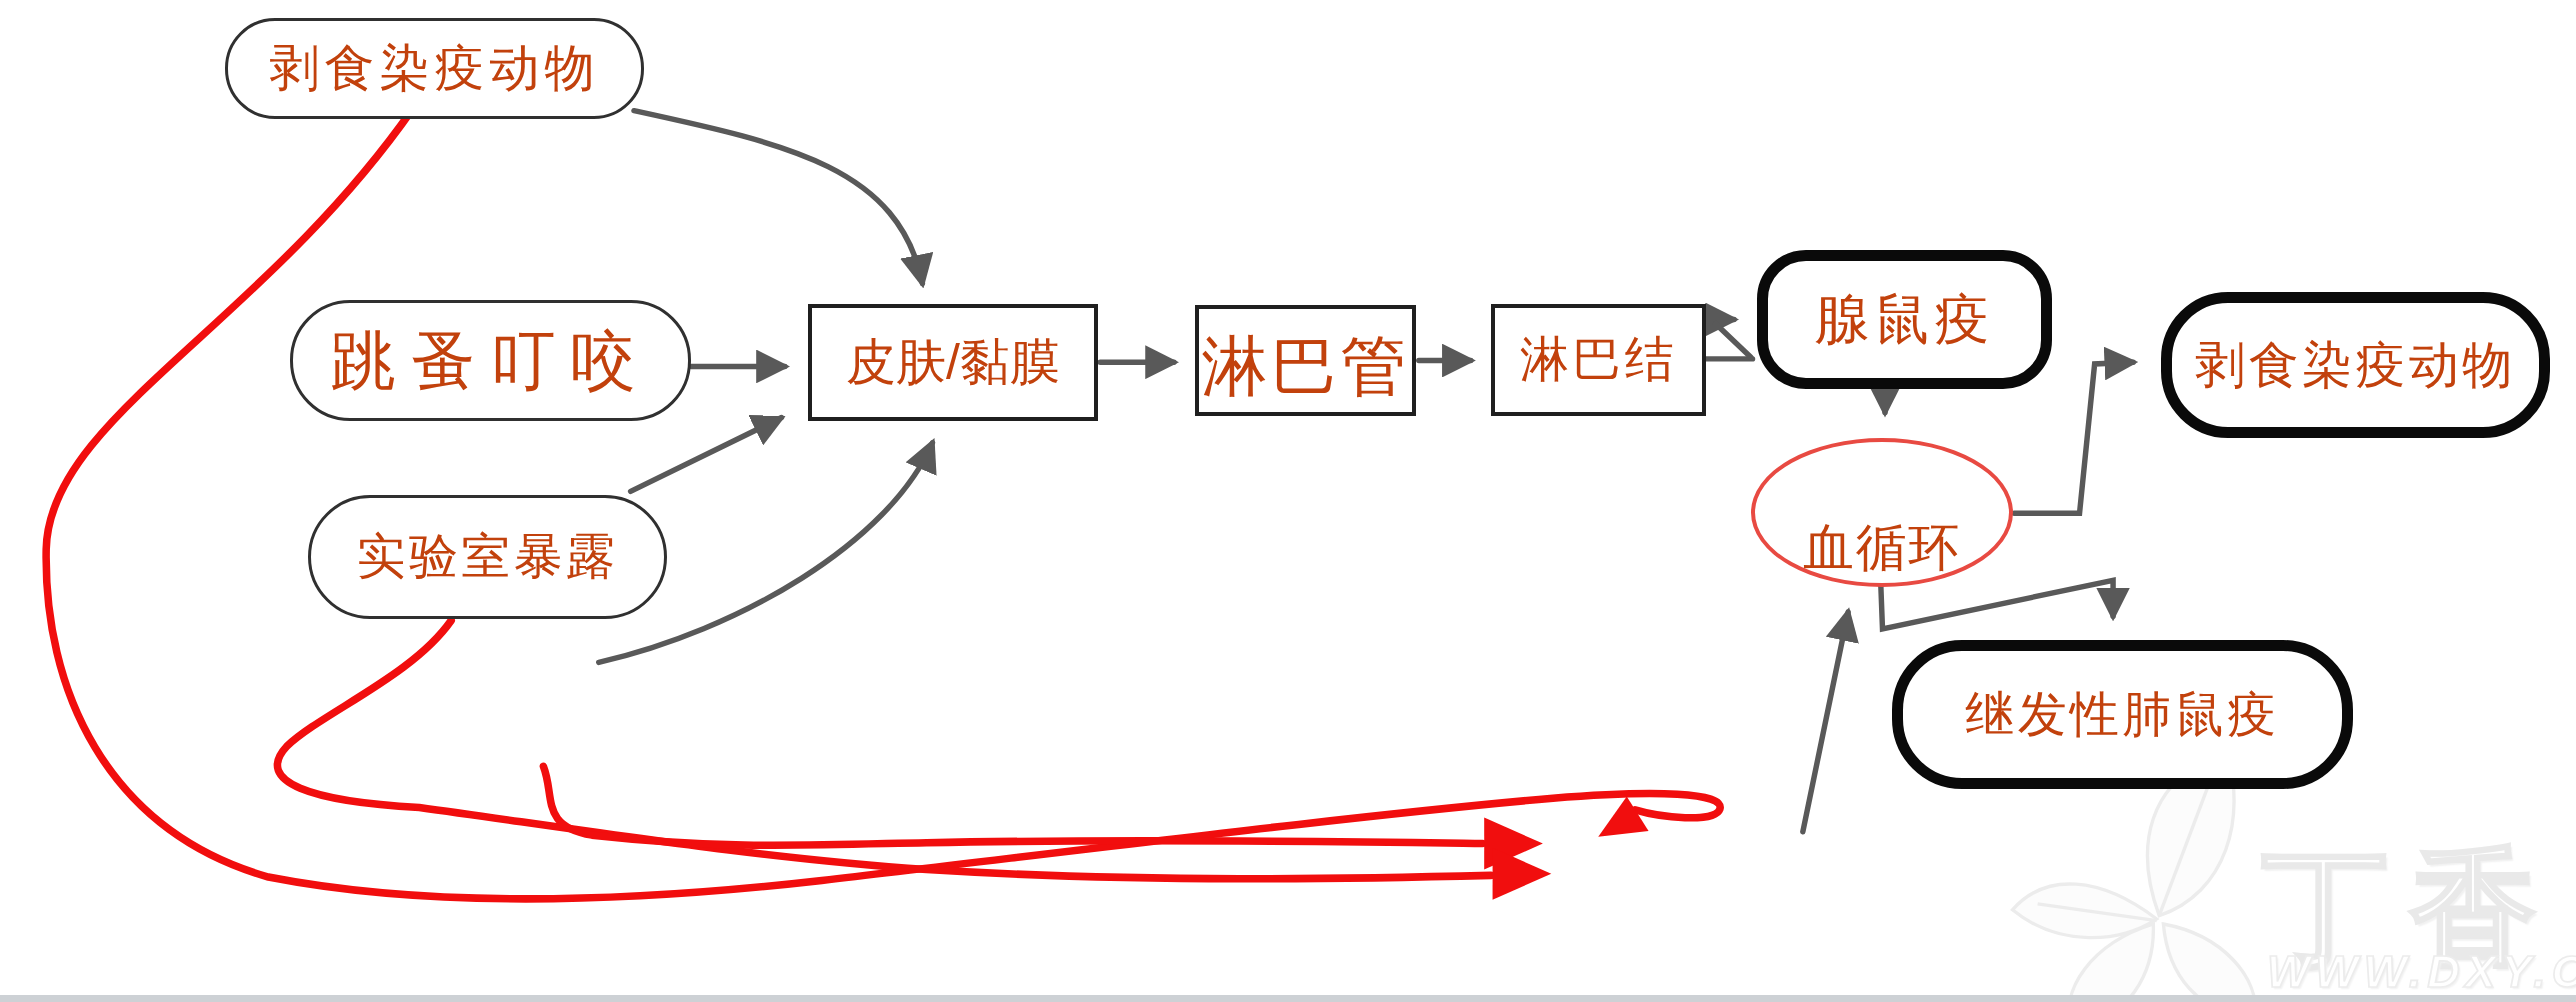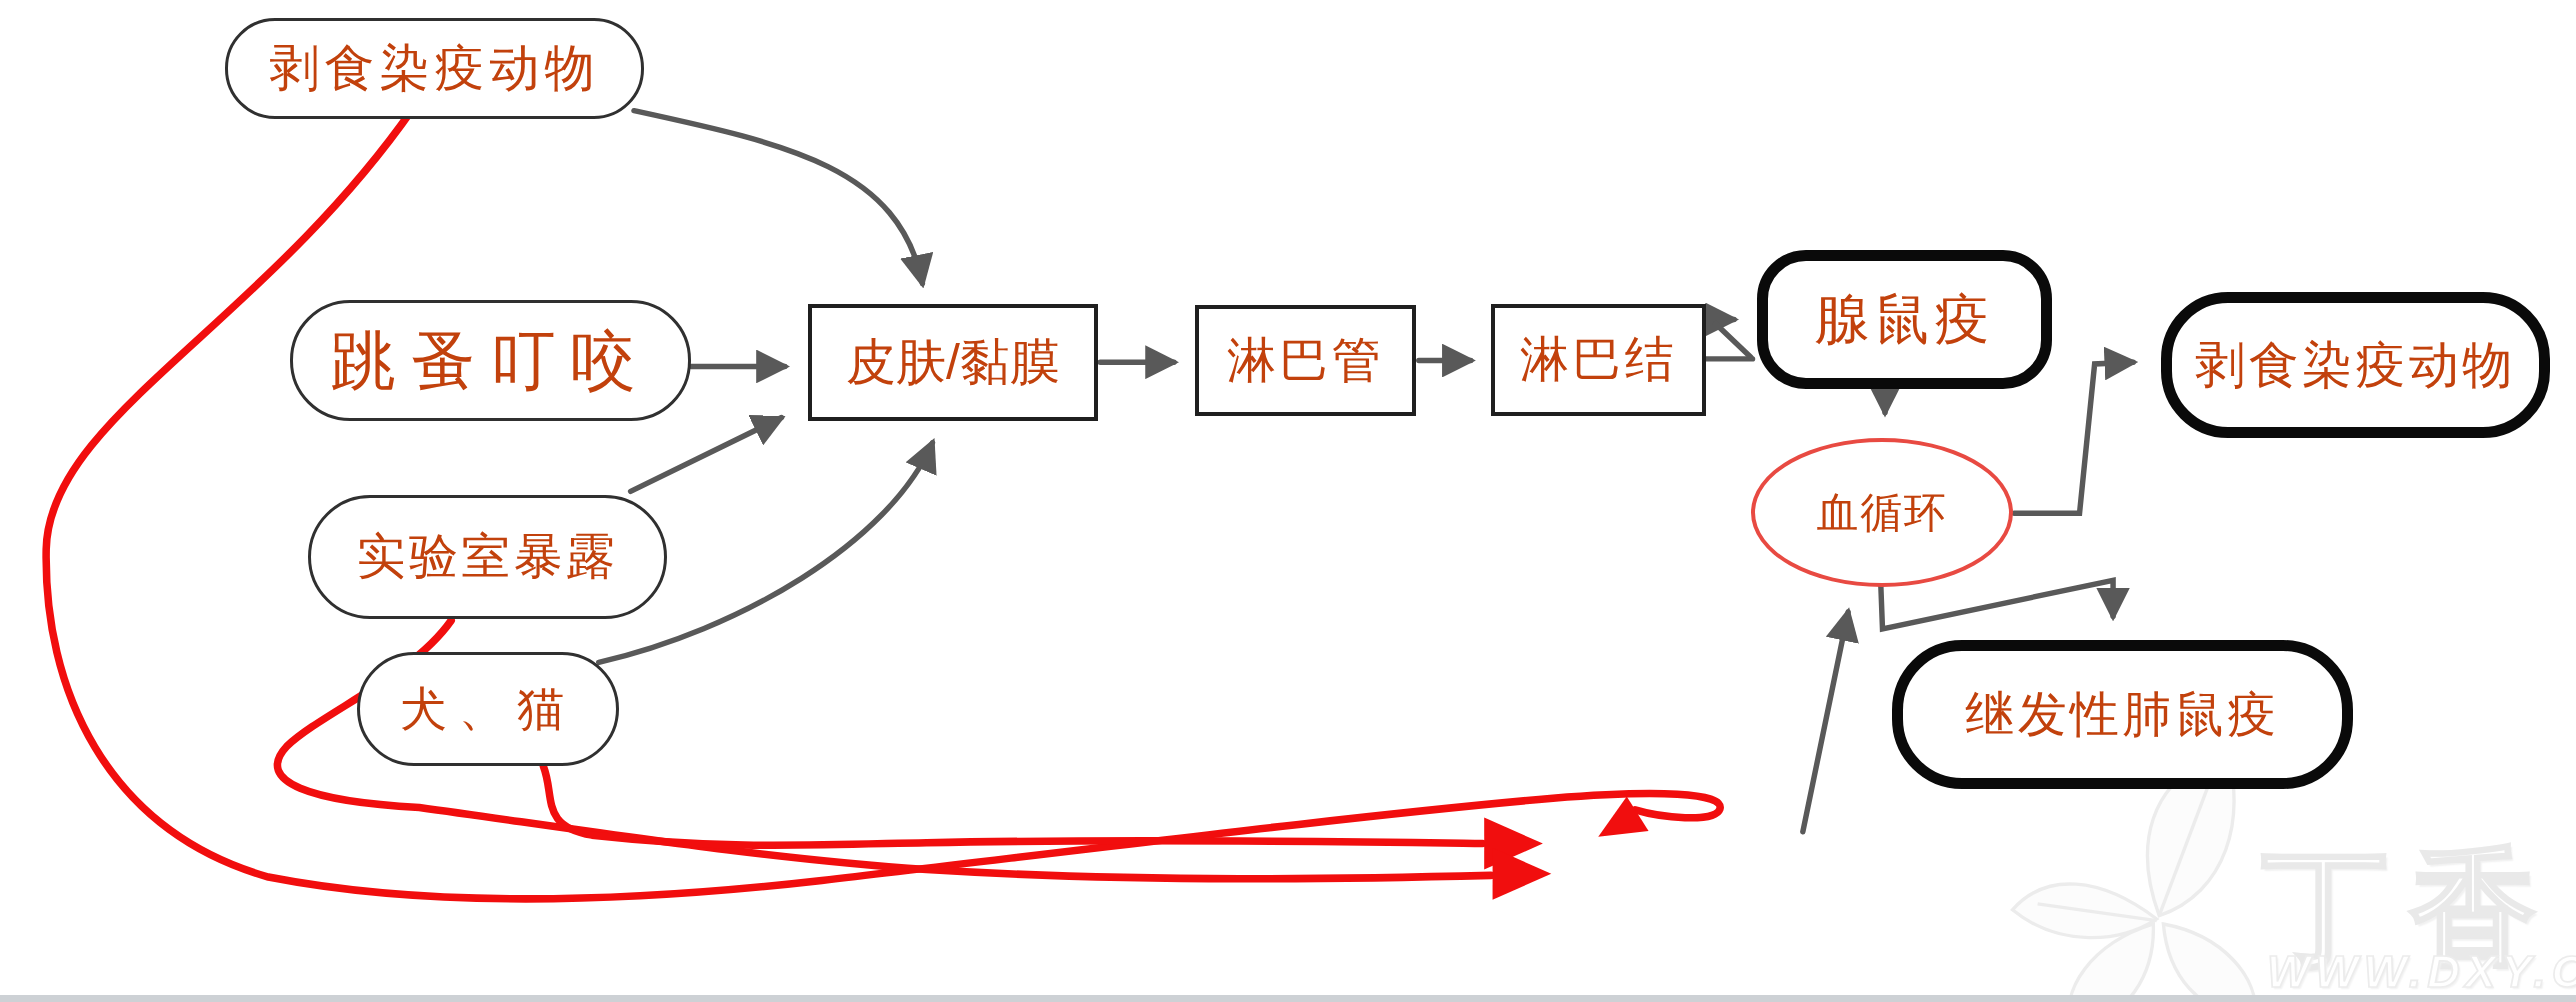--- a/index.html
+++ b/index.html
@@ -87,41 +87,38 @@
   </div>
 
   <div class="node pill serif" style="left:290px;top:300px;width:401px;height:121px;border-radius:60px;font-size:65px;letter-spacing:15px;">
     <span>跳蚤叮咬</span>
   </div>
 
   <div class="node pill" style="left:308px;top:495px;width:359px;height:124px;border-radius:62px;font-size:49px;letter-spacing:3.4px;">
     <span>实验室暴露</span>
   </div>
 
-  <div class="node pill serif" style="left:357px;top:652px;width:262px;height:114px;border-radius:57px;font-size:47px;letter-spacing:11.7px;">
-    <span>犬、猫</span>
-  </div>
 
   <div class="node rect" style="left:808px;top:304px;width:290px;height:117px;font-size:50px;">
     <span>皮肤/黏膜</span>
   </div>
 
-  <div class="node rect" style="left:1195px;top:305px;width:221px;height:111px;font-size:49px;letter-spacing:3.4px;">
+  <div class="node rect" style="left:1195px;top:305px;width:221px;height:111px;font-size:66px;letter-spacing:3.4px;align-items:flex-end;">
     <span>淋巴管</span>
   </div>
 
   <div class="node rect" style="left:1491px;top:304px;width:215px;height:112px;font-size:49px;letter-spacing:3.4px;">
     <span>淋巴结</span>
   </div>
 
   <div class="node thick" style="left:1757px;top:250px;width:295px;height:139px;border-radius:49px;font-size:55px;letter-spacing:5px;">
     <span>腺鼠疫</span>
   </div>
 
-  <div class="node ellipse" style="left:1751px;top:438px;width:262px;height:149px;font-size:42px;letter-spacing:1.7px;">
+  <div class="node ellipse" style="left:1751px;top:438px;width:262px;height:149px;font-size:51px;letter-spacing:1.7px;align-items:flex-end;">
     <span>血循环</span>
   </div>
 
   <div class="node thick" style="left:2161px;top:292px;width:389px;height:146px;border-radius:67px;font-size:50px;letter-spacing:3.4px;">
     <span>剥食染疫动物</span>
   </div>
 
   <div class="node thick" style="left:1892px;top:640px;width:461px;height:149px;border-radius:70px;font-size:49px;letter-spacing:3.4px;">
     <span>继发性肺鼠疫</span>
   </div>

